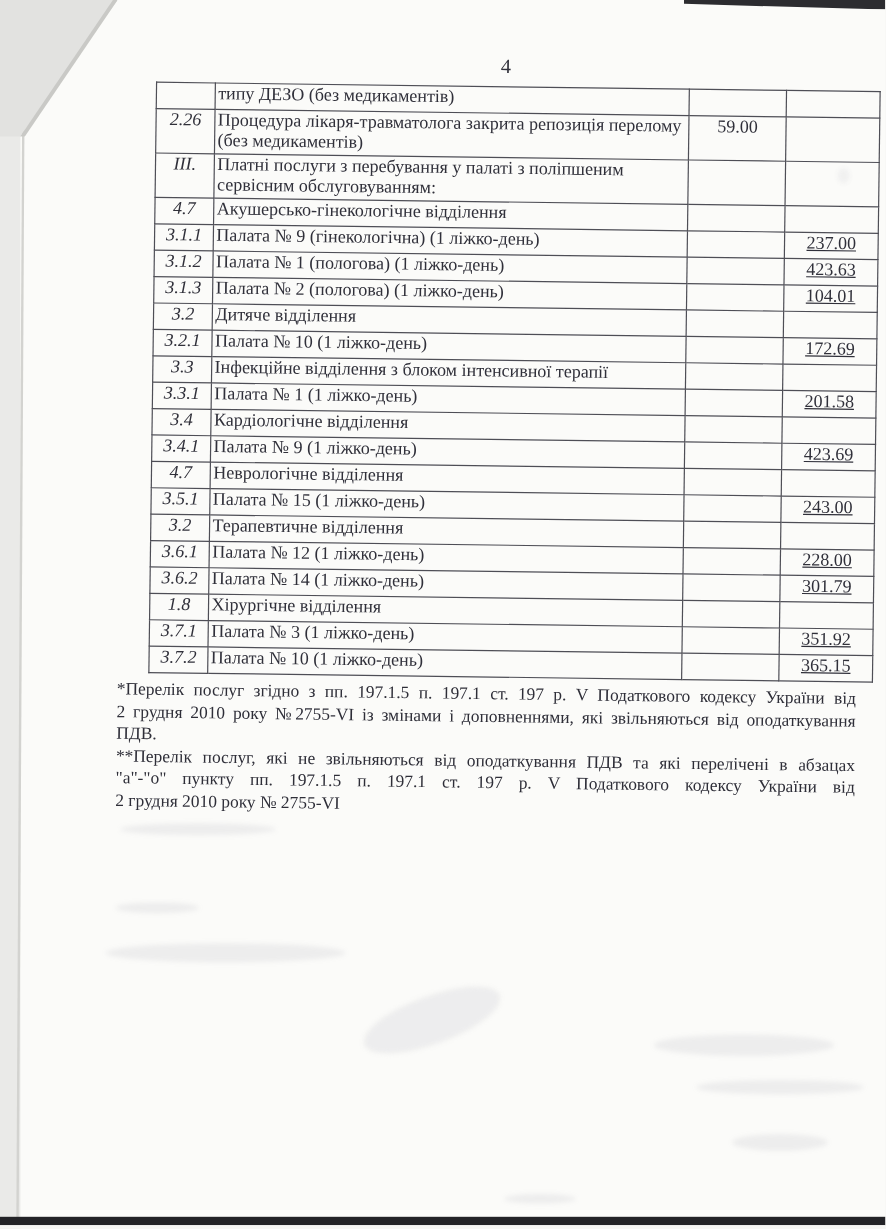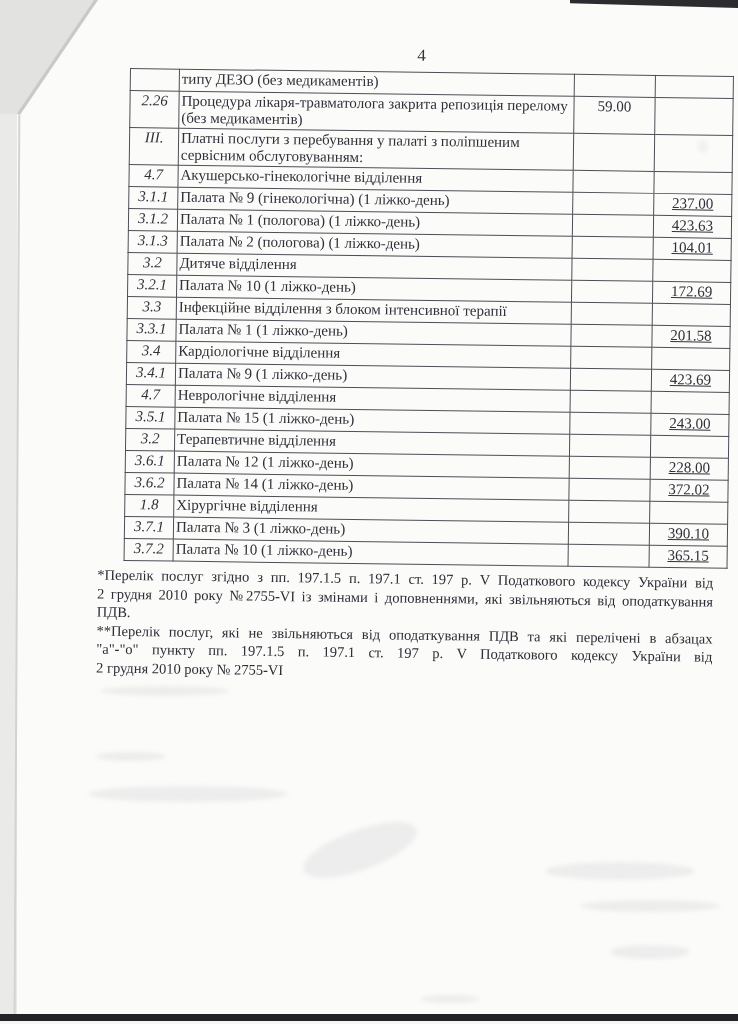--- a/index.html
+++ b/index.html
@@ -201,35 +201,35 @@
             <td class="price1"></td>
             <td class="price2">
               <span class="pv">228.00</span>
             </td>
           </tr>
           <tr>
             <td class="num">3.6.2</td>
             <td class="desc">Палата № 14 (1 ліжко-день)</td>
             <td class="price1"></td>
             <td class="price2">
-              <span class="pv">372.02</span>
+              <span class="pv">301.79</span>
             </td>
           </tr>
           <tr>
             <td class="num">1.8</td>
             <td class="desc">Хірургічне відділення</td>
             <td class="price1"></td>
             <td class="price2"></td>
           </tr>
           <tr>
             <td class="num">3.7.1</td>
             <td class="desc">Палата № 3 (1 ліжко-день)</td>
             <td class="price1"></td>
             <td class="price2">
-              <span class="pv">390.10</span>
+              <span class="pv">351.92</span>
             </td>
           </tr>
           <tr>
             <td class="num">3.7.2</td>
             <td class="desc">Палата № 10 (1 ліжко-день)</td>
             <td class="price1"></td>
             <td class="price2">
               <span class="pv">365.15</span>
             </td>
           </tr>

